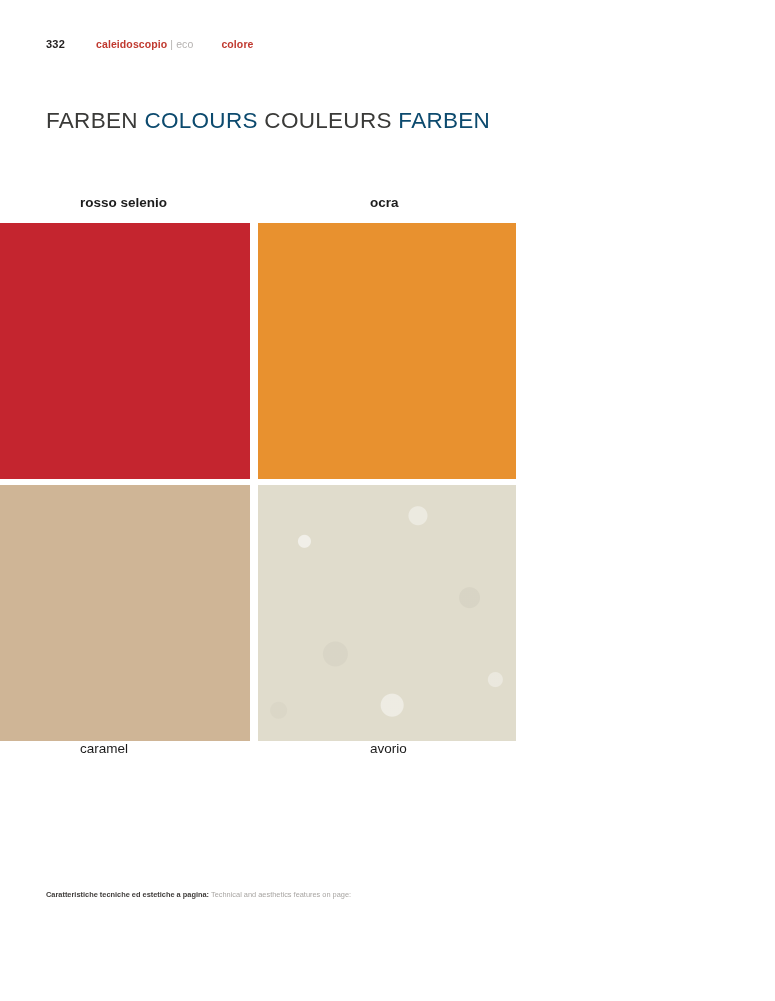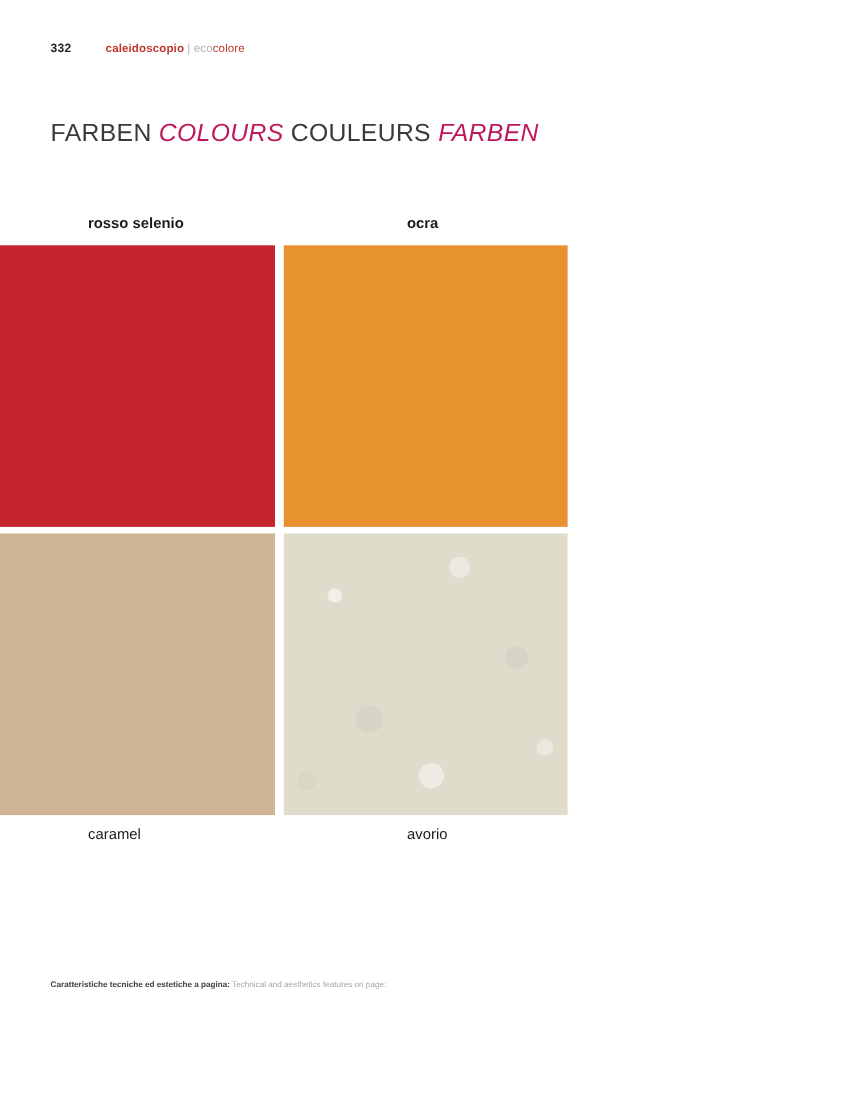--- a/index.html
+++ b/index.html
@@ -48,40 +48,40 @@
     font-weight: normal;
     padding: 0 3px;
   }
   .head-brand .eco {
     color: #b5b2b0;
     font-weight: normal;
     margin-top: 40px;
   }
   .head-brand .colore {
     color: #c0392f;
-    font-weight: normal;
+    font-weight: bold;
+    margin-left: 28px;
   }
 
   
   .page-title {
     position: absolute;
     left: 46px;
     top: 93px;
     font-size: 22.5px;
     letter-spacing: 0.3px;
     white-space: nowrap;
   }
   .page-title .w-dark {
     color: #3a3a38;
     font-weight: normal;
   }
   .page-title .w-grey {
-    color: #be185d;
+    color: #0c4a6e;
     font-weight: normal;
-    font-style: italic;
   }
 
   
   .swatch-grid {
     position: absolute;
     left: 0;
     top: 195px;
     width: 412px;
   }
   .label-row {
@@ -162,21 +162,21 @@
     <span class="label bold col-b">ocra</span>
   </div>
 
   <div class="tiles">
     <div class="tile r1 c1" style="background-color: rgb(196, 37, 47);"></div>
     <div class="tile r1 c2" style="background-color: rgb(232, 145, 47);"></div>
     <div class="tile r2 c1" style="background-color: rgb(207, 181, 150);"></div>
     <div class="tile r2 c2 textured" style="background-color: rgb(224, 220, 204);"></div>
   </div>
 
-  <div class="label-row" style="margin-top:10px;">
+  <div class="label-row" style="margin-top:0;">
     <span class="label col-a">caramel</span>
     <span class="label col-b">avorio</span>
   </div>
 
 </section>
 
 <div class="footnote">
   <span class="fn-line">
     <span class="fn-bold">Caratteristiche tecniche ed estetiche a pagina:</span>
     <span class="fn-light">Technical and aesthetics features on page:</span>

